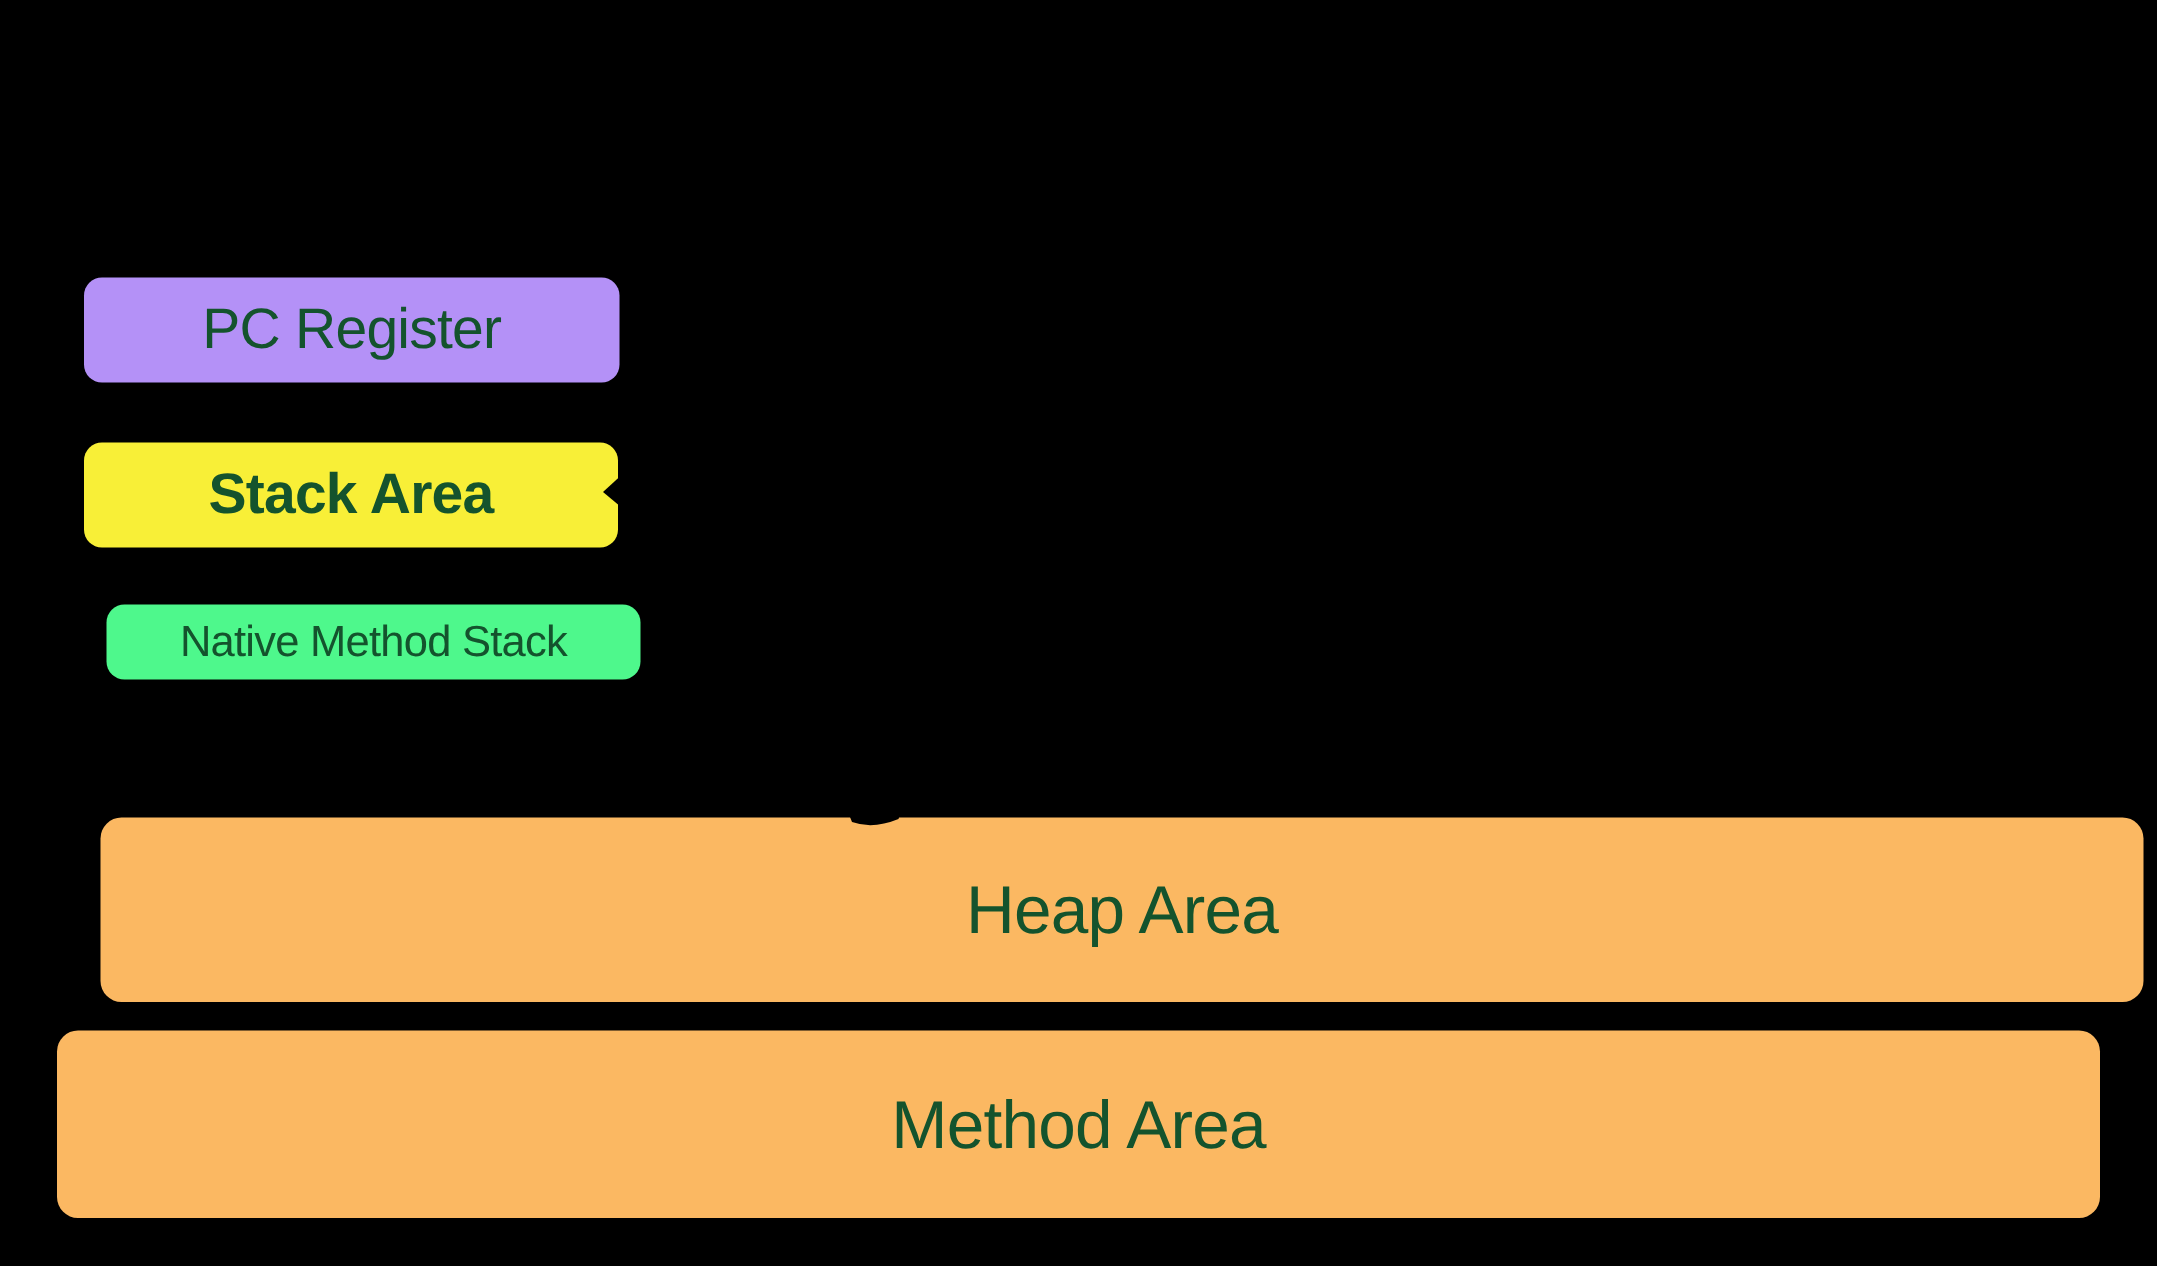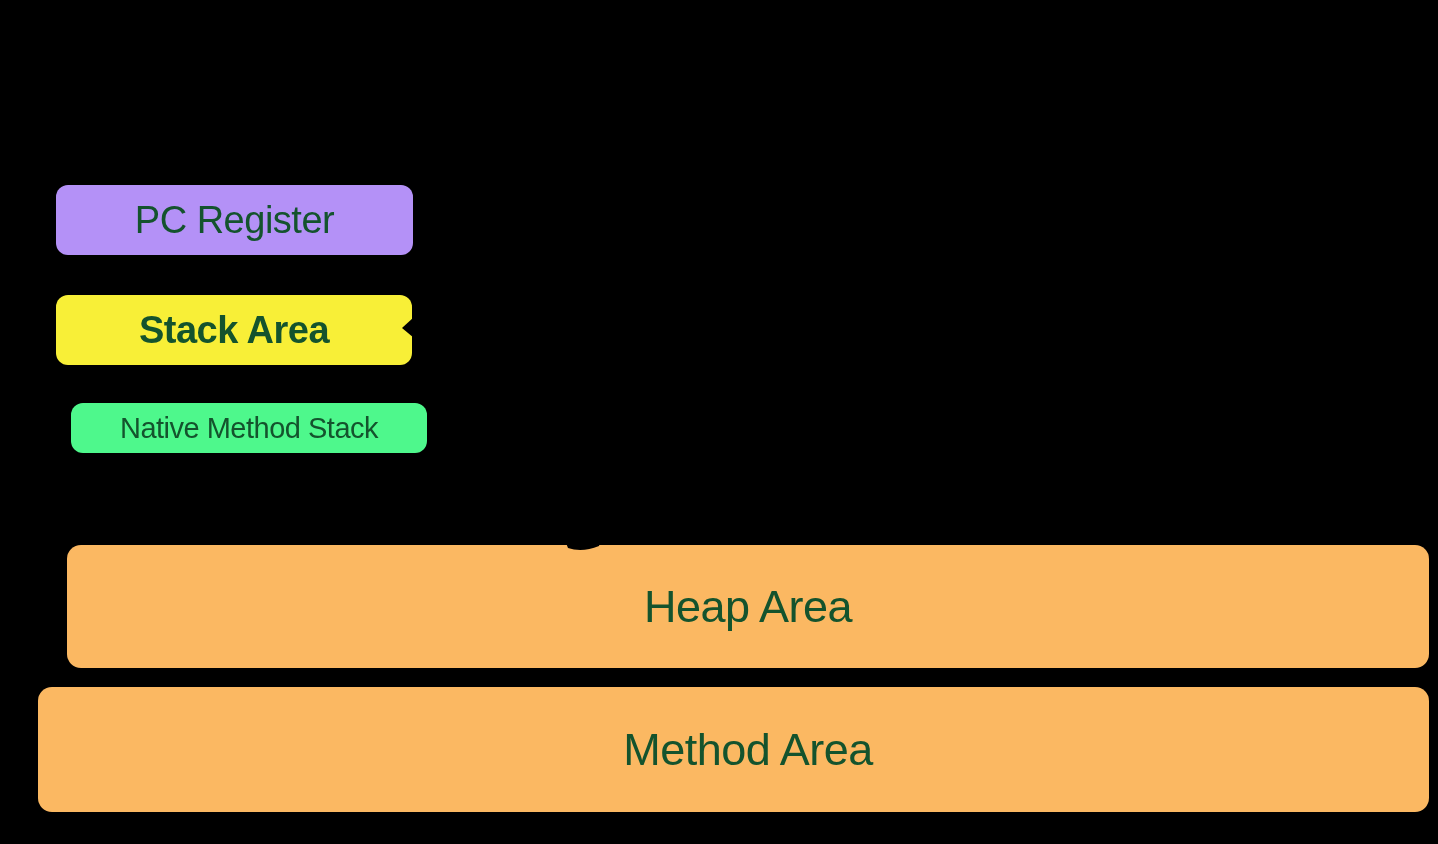--- a/index.html
+++ b/index.html
@@ -80,21 +80,21 @@
   </div>
 
   <div class="mem-box box-native-method-stack" style="background-color: rgb(78, 248, 140);">
     <span>Native Method Stack</span>
   </div>
 
   <div class="mem-box box-heap-area" style="background-color: rgb(251, 184, 98); margin-left: 29px;">
     <span>Heap Area</span>
   </div>
 
-  <div class="mem-box box-method-area" style="background-color: rgb(251, 184, 98); padding-left: 29px;">
+  <div class="mem-box box-method-area" style="background-color: rgb(251, 184, 98);">
     <span>Method Area</span>
   </div>
 
   <svg class="artifact-overlay" viewBox="0 0 1438 844" xmlns="http://www.w3.org/2000/svg">
 
     <path d="M414,317 L414,338 L402,328 Z"></path>
 
     <path d="M566,543 L600,543 L599,546 Q582,553 568,548 Z"></path>
   </svg>
 

